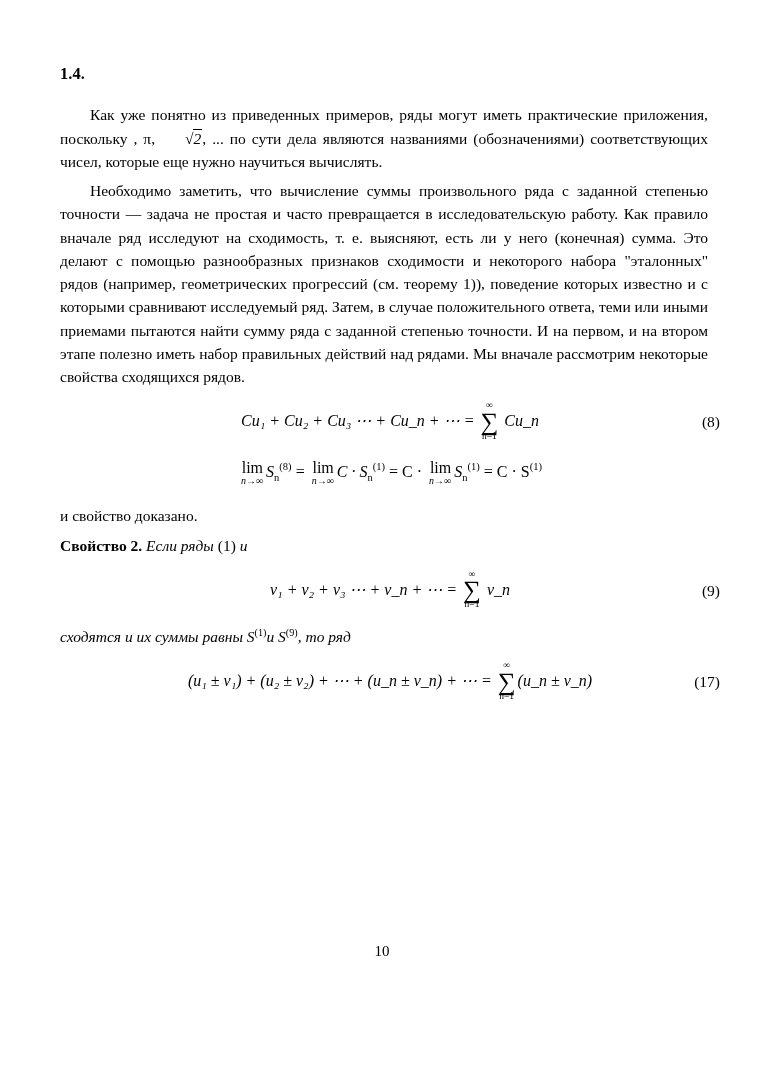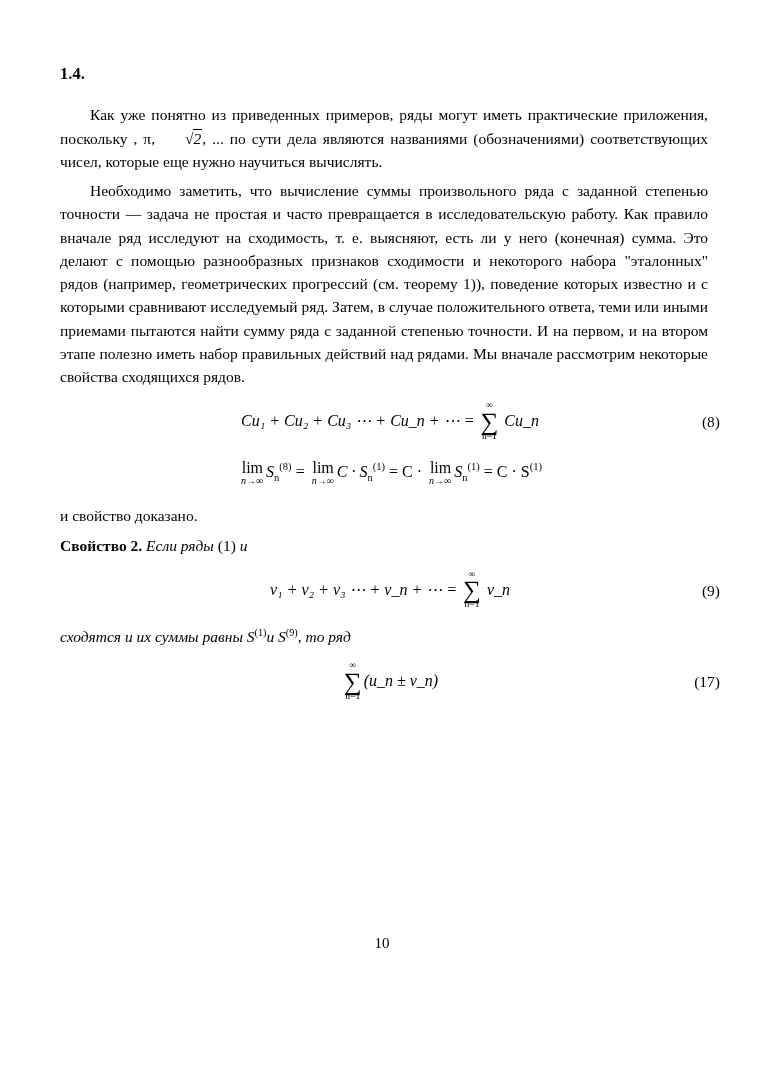--- a/index.html
+++ b/index.html
@@ -136,21 +136,21 @@
     border-top: 1px solid #000;
     padding: 0 1px 0 1px;
     margin-left: -1px;
     font-style: italic;
   }
   
   .page-number {
     position: absolute;
     left: 0;
     right: 0;
-    bottom: 128px;
+    bottom: 120px;
     text-align: center;
     font-size: 15px;
   }
 </style>
 </head>
 <body>
 
 <div class="page">
 
   <div class="section-head">
@@ -220,20 +220,21 @@
     </span>
     <span class="eq-tag">(9)</span>
   </div>
 
   <p class="body noindent">
     <span class="it"><span>сходятся и их суммы равны S</span><sup class="sm">(1)</sup><span>и S</span><sup class="sm">(9)</sup><span>, то ряд</span></span>
   </p>
 
   <div class="eq-row">
     <span class="eq-body">
+      <span>(u₁ ± v₁) + (u₂ ± v₂) + ⋯ + (u_n ± v_n) + ⋯ =</span>
       <span class="sum">
         <span class="lim-top">∞</span>
         <span class="sigma">∑</span>
         <span class="lim-bot">n=1</span>
       </span><span>(u_n ± v_n)</span>
     </span>
     <span class="eq-tag">(17)</span>
   </div>
 
   <div class="page-number">10</div>

